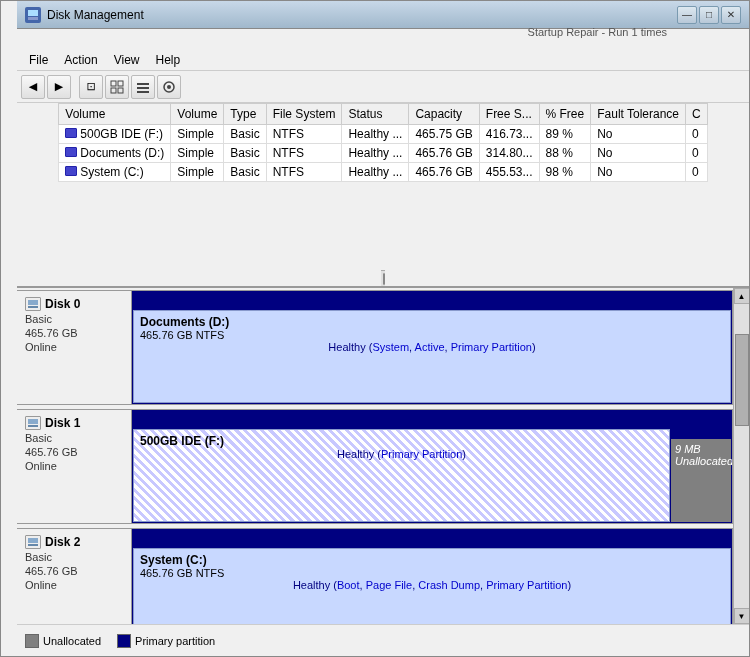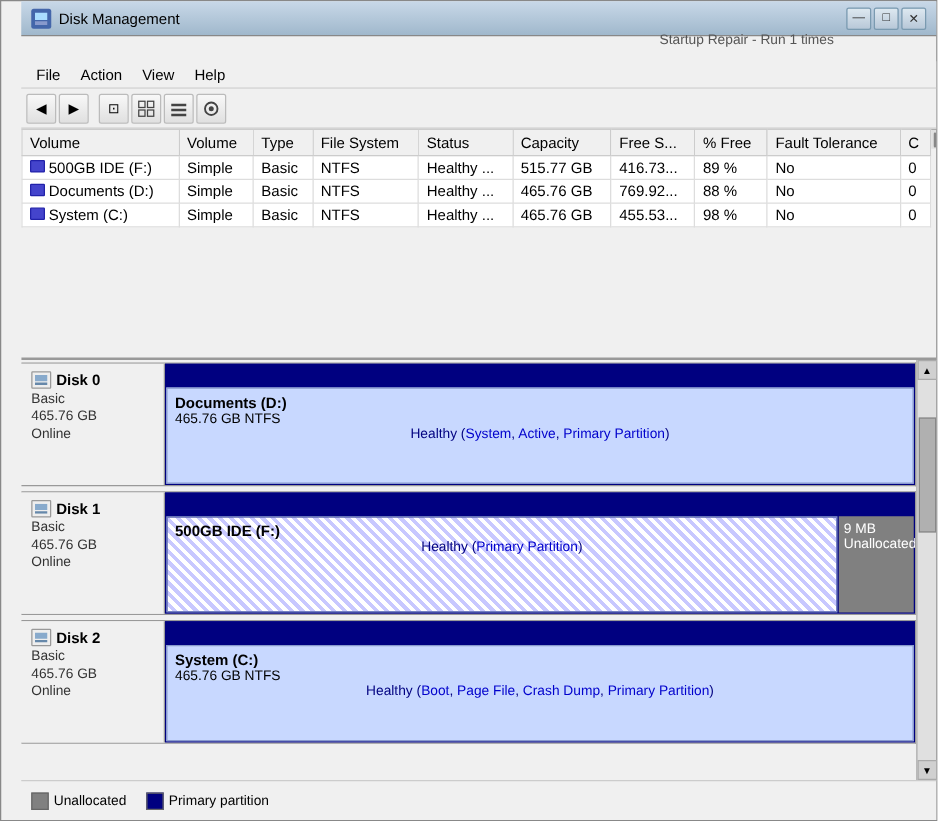--- a/index.html
+++ b/index.html
@@ -102,21 +102,22 @@
       flex-direction: column;
       overflow: hidden;
     }
 
     
     .table-section {
       flex: 0 0 185px;
       overflow: hidden;
       border-bottom: 2px solid #999;
       display: flex;
-      flex-direction: row;
+      flex-direction: column;
+      align-items: center;
     }
 
     .disk-table {
       width: 100%;
       border-collapse: collapse;
       font-size: 12px;
     }
     .disk-table thead th {
       background: #f0f0f0;
       border: 1px solid #ccc;
@@ -131,21 +132,21 @@
       background: white;
     }
     .disk-table tbody td {
       border: 1px solid #ddd;
       padding: 2px 6px;
       white-space: nowrap;
     }
 
     .disk-row {
       display: flex;
-      height: 99px;
+      height: 115px;
       margin: 0 0 4px 0;
       border: 1px solid #999;
       border-left: none;
     }
     .disk-label {
       width: 115px;
       min-width: 115px;
       background: #f0f0f0;
       border-right: 1px solid #999;
       padding: 6px 8px;
@@ -221,24 +222,25 @@
     }
     .partition-status a {
       color: #0000cc;
       text-decoration: none;
     }
 
     .unallocated-partition {
       width: 60px;
       min-width: 60px;
       background: #808080;
-      margin: 1px 1px 1px 0;
+      margin: 11px 1px 1px 0;
       padding: 4px 4px;
       color: white;
       font-size: 11px;
+      font-style: italic;
     }
 
     
     .status-bar {
       height: 32px;
       background: #f0f0f0;
       border-top: 1px solid #ccc;
       display: flex;
       align-items: center;
       padding: 0 8px;
@@ -414,34 +416,34 @@
               <th>C</th>
             </tr>
           </thead>
           <tbody id="table-body">
           <tr>
                 <td><span class="volume-icon"></span>500GB IDE (F:)</td>
                 <td>Simple</td>
                 <td>Basic</td>
                 <td>NTFS</td>
                 <td>Healthy ...</td>
-                <td>515.77 GB</td>
+                <td>465.75 GB</td>
                 <td>416.73...</td>
                 <td>89 %</td>
                 <td>No</td>
                 <td>0</td>
               </tr>
               <tr>
                 <td><span class="volume-icon"></span>Documents (D:)</td>
                 <td>Simple</td>
                 <td>Basic</td>
                 <td>NTFS</td>
                 <td>Healthy ...</td>
                 <td>465.76 GB</td>
-                <td>769.92...</td>
+                <td>314.80...</td>
                 <td>88 %</td>
                 <td>No</td>
                 <td>0</td>
               </tr>
               <tr>
                 <td><span class="volume-icon"></span>System (C:)</td>
                 <td>Simple</td>
                 <td>Basic</td>
                 <td>NTFS</td>
                 <td>Healthy ...</td>

